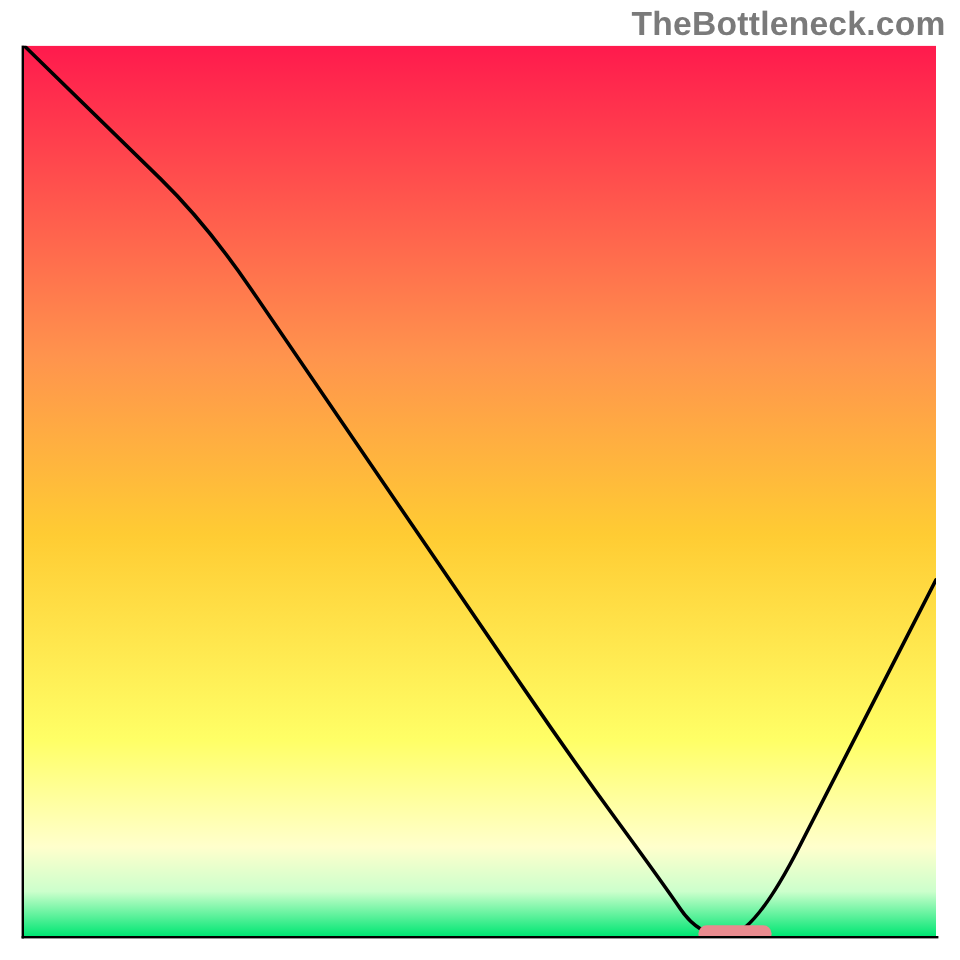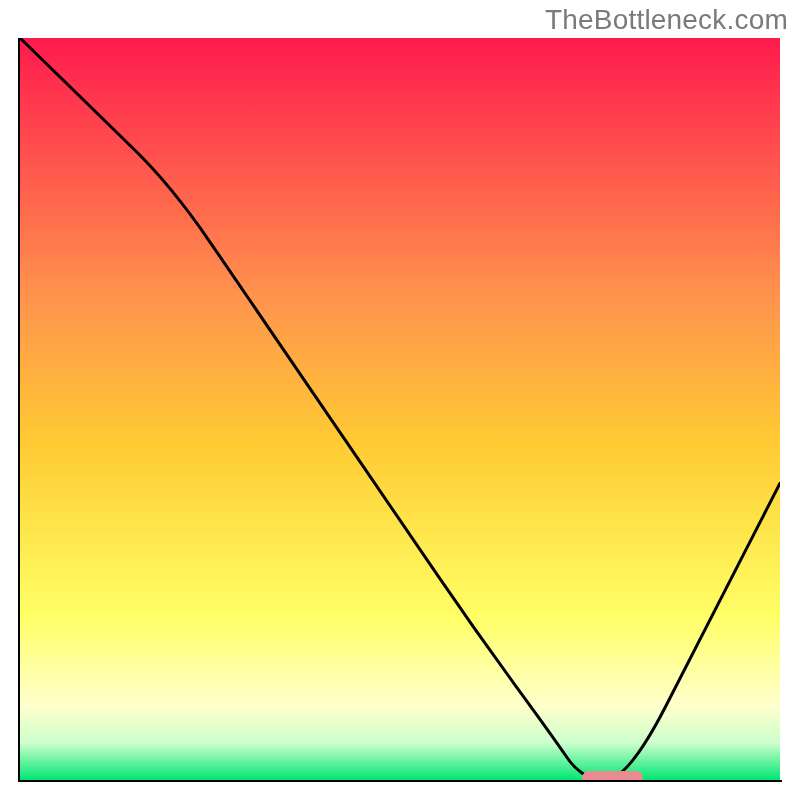--- a/index.html
+++ b/index.html
@@ -8,21 +8,21 @@
     position: relative;
     width: 800px;
     height: 800px;
   }
   .watermark {
     position: absolute;
     top: 4px;
     right: 12px;
     font-family: Arial, Helvetica, sans-serif;
     font-size: 28px;
-    font-weight: normal;
+    font-weight: bold;
     color: #7a7a7a;
     letter-spacing: 0.2px;
     user-select: none;
   }
   .plot-frame {
     position: absolute;
     left: 18px;
     top: 38px;
     width: 764px;
     height: 744px;

